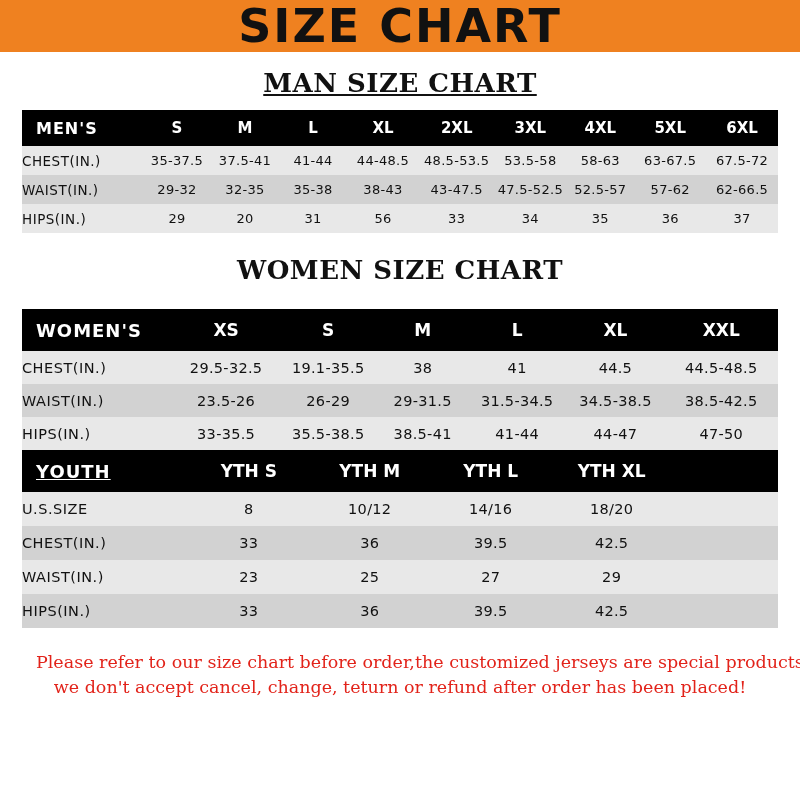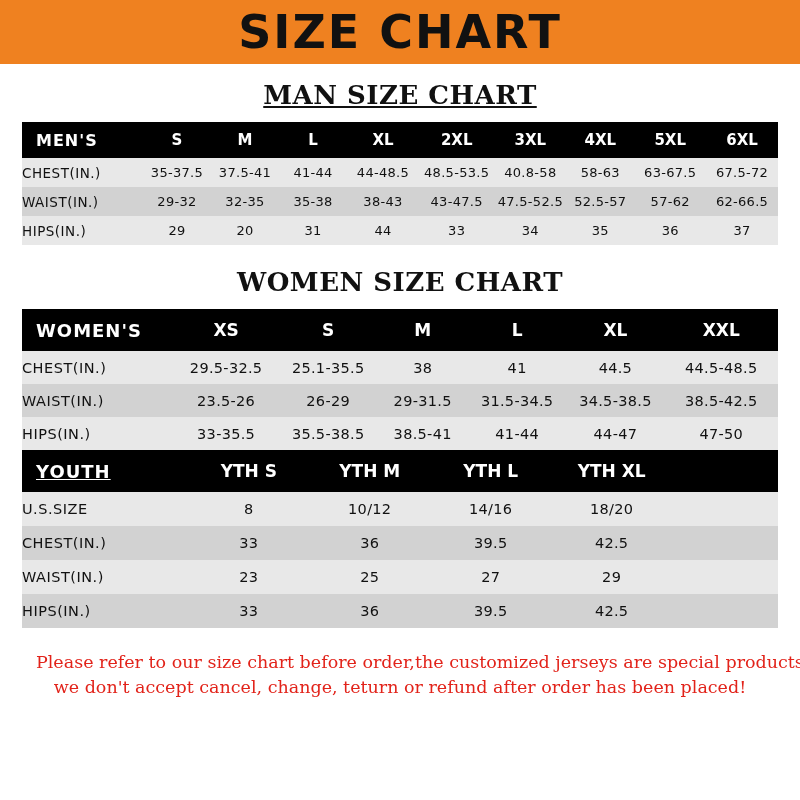--- a/index.html
+++ b/index.html
@@ -15,21 +15,21 @@
   }
   .page {
     position: relative;
     width: 800px;
     height: 800px;
     background: #ffffff;
     box-sizing: border-box;
   }
   .header-band {
     width: 100%;
-    height: 64px;
+    height: 52px;
     background: #ef8120;
     display: flex;
     align-items: center;
     justify-content: center;
   }
   .header-title {
     font-family: "DejaVu Sans", sans-serif;
     font-weight: bold;
     font-size: 46px;
     letter-spacing: 2px;
@@ -42,21 +42,21 @@
   }
   .section-title {
     text-align: center;
     font-family: "DejaVu Serif", serif;
     font-weight: bold;
     font-size: 26px;
     color: #111111;
     letter-spacing: 0.5px;
   }
   .sec-man-title { margin: 16px 0 12px; text-decoration: underline; }
-  .sec-women-title { margin: 22px 0 12px; }
+  .sec-women-title { margin: 22px 0 24px; }
   .sec-youth-title { margin: 24px 0 12px; }
 
   table.size-table {
     width: 100%;
     border-collapse: collapse;
     table-layout: fixed;
   }
   table.size-table th,
   table.size-table td {
     text-align: center;
@@ -165,21 +165,21 @@
         </tr>
       </thead>
       <tbody>
         <tr>
           <td class="rowlabel">CHEST(IN.)</td>
           <td>35-37.5</td>
           <td>37.5-41</td>
           <td>41-44</td>
           <td>44-48.5</td>
           <td>48.5-53.5</td>
-          <td>40.8-58</td>
+          <td>53.5-58</td>
           <td>58-63</td>
           <td>63-67.5</td>
           <td>67.5-72</td>
         </tr>
         <tr>
           <td class="rowlabel">WAIST(IN.)</td>
           <td>29-32</td>
           <td>32-35</td>
           <td>35-38</td>
           <td>38-43</td>
@@ -187,21 +187,21 @@
           <td>47.5-52.5</td>
           <td>52.5-57</td>
           <td>57-62</td>
           <td>62-66.5</td>
         </tr>
         <tr>
           <td class="rowlabel">HIPS(IN.)</td>
           <td>29</td>
           <td>20</td>
           <td>31</td>
-          <td>44</td>
+          <td>56</td>
           <td>33</td>
           <td>34</td>
           <td>35</td>
           <td>36</td>
           <td>37</td>
         </tr>
       </tbody>
     </table>
 
     <div class="section-title sec-women-title">WOMEN SIZE CHART</div>
@@ -223,21 +223,21 @@
           <th>M</th>
           <th>L</th>
           <th>XL</th>
           <th>XXL</th>
         </tr>
       </thead>
       <tbody>
         <tr>
           <td class="rowlabel">CHEST(IN.)</td>
           <td>29.5-32.5</td>
-          <td>25.1-35.5</td>
+          <td>19.1-35.5</td>
           <td>38</td>
           <td>41</td>
           <td>44.5</td>
           <td>44.5-48.5</td>
         </tr>
         <tr>
           <td class="rowlabel">WAIST(IN.)</td>
           <td>23.5-26</td>
           <td>26-29</td>
           <td>29-31.5</td>

